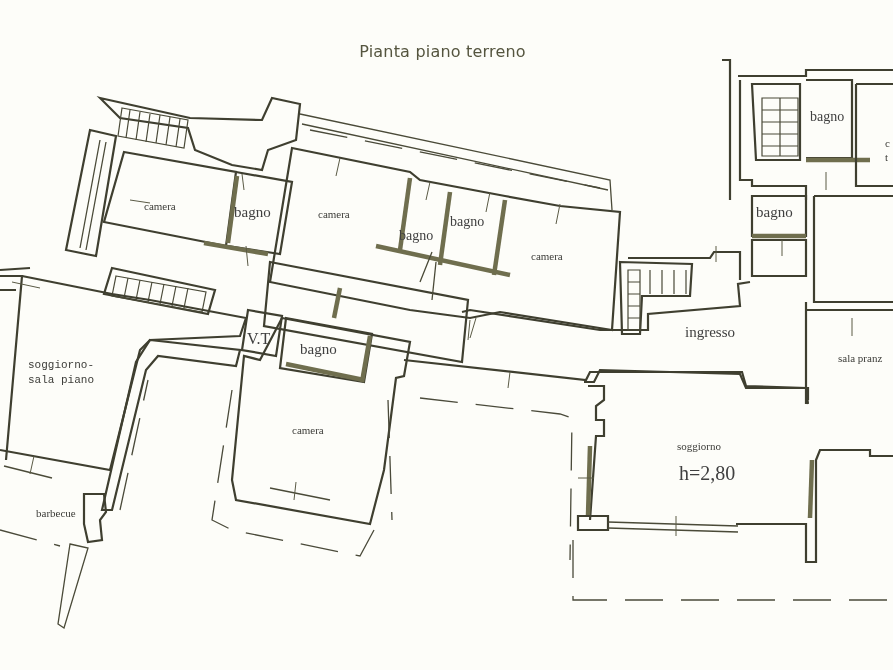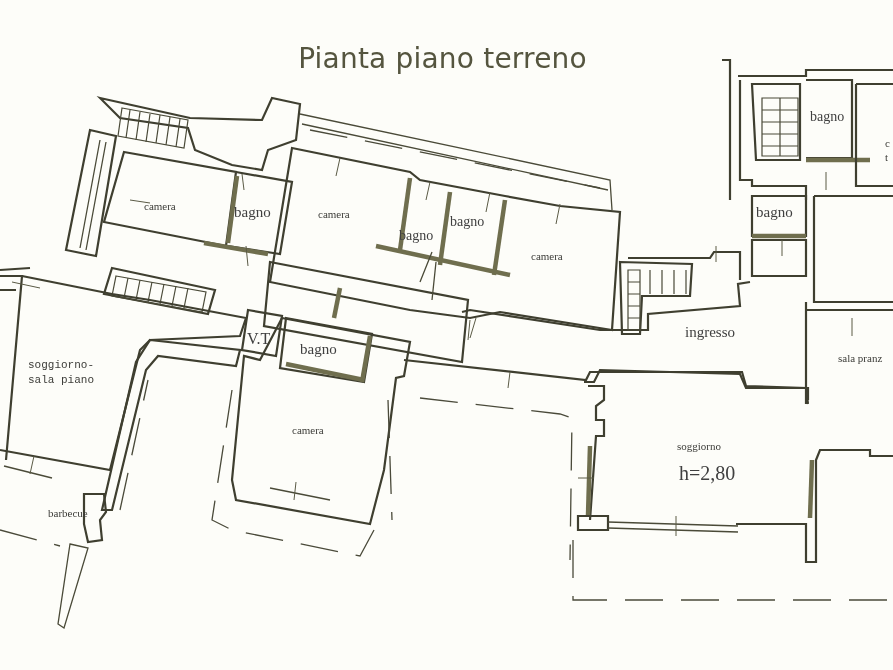--- a/index.html
+++ b/index.html
@@ -1,18 +1,18 @@
 <!DOCTYPE html>
 <html><head>
 <meta charset="utf-8">
 <style>
   html, body { margin:0; padding:0; background:#fdfdf9; }
   body { width:893px; height:670px; overflow:hidden; position:relative; font-family:"DejaVu Sans", sans-serif; }
   #plan { position:absolute; left:0; top:0; width:893px; height:670px; }
-  .title { position:absolute; left:0; top:42px; width:893px; text-align:center; font-family:"DejaVu Sans", sans-serif; font-size:28px; color:#55553f; letter-spacing:0.2px; padding-left:-0px; }
+  .title { position:absolute; left:0; top:42px; width:893px; text-align:center; font-family:"DejaVu Sans", sans-serif; font-size:16px; color:#55553f; letter-spacing:0.2px; padding-left:-0px; }
   .title span { position:relative; left:-4px; }
   .wall { fill:none; stroke:#3f3f30; stroke-width:2.2; stroke-linejoin:miter; }
   .wallthin { fill:none; stroke:#4a4a38; stroke-width:1.3; }
   .partition { stroke:#6f6e4e; stroke-width:4.5; fill:none; }
   .dash { fill:none; stroke:#4a4a3a; stroke-width:1.3; stroke-dasharray:38 18; }
   .stair { fill:none; stroke:#4a4a38; stroke-width:1.2; }
   .tick { stroke:#5a5a45; stroke-width:1; }
   .lbl { position:absolute; color:#2b2b26; white-space:nowrap; }
   .small { font-family:"Liberation Serif", serif; font-size:11px; color:#3c3c38; }
   .big { font-family:Liberation Serif, serif; font-size:15px; color:#404040; }
@@ -156,17 +156,17 @@
   <div>soggiorno-</div>
   <div>sala piano</div>
 </div>
 <div class="lbl big" style="left:247px;top:330px;font-size:16px;">V.T</div>
 <div class="lbl big" style="left:300px;top:341px;">bagno</div>
 <div class="lbl small" style="left:292px;top:424px;">camera</div>
 <div class="lbl big" style="left:685px;top:324px;">ingresso</div>
 <div class="lbl small" style="left:838px;top:352px;">sala pranz</div>
 <div class="lbl small" style="left:643px;top:440px;margin-left:34px;">soggiorno</div>
 <div class="lbl big" style="left:679px;top:462px;font-size:20px;">h=2,80</div>
-<div class="lbl small" style="left:48px;top:507px;">barbecue</div>
+<div class="lbl small" style="left:36px;top:507px;">barbecue</div>
 <div class="lbl small" style="left:885px;top:136px;line-height:14px;">
   <div>c</div>
   <div>t</div>
 </div>
 
 </body></html>

